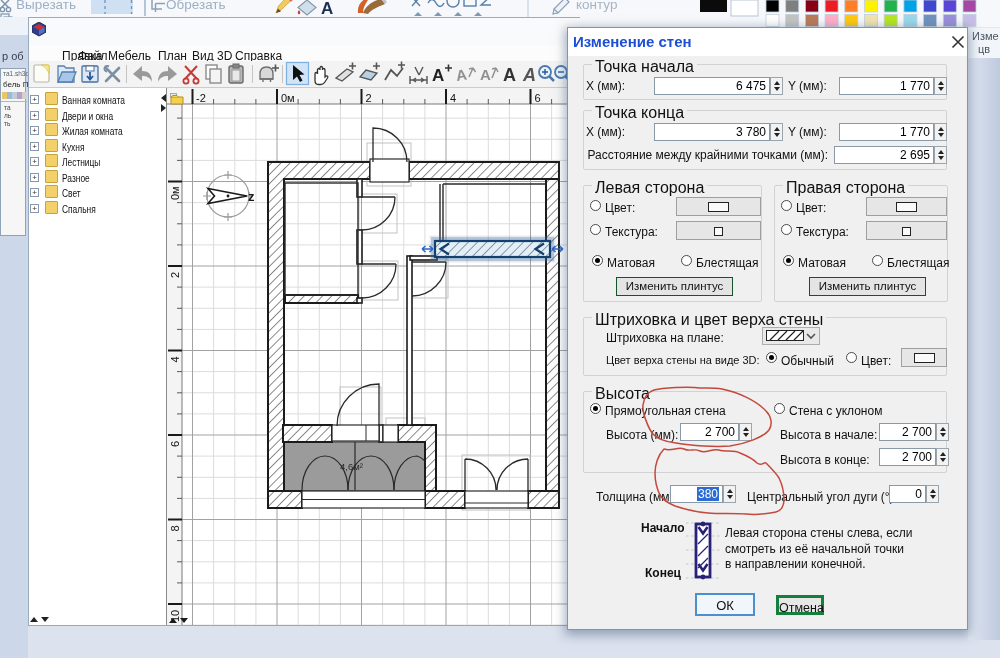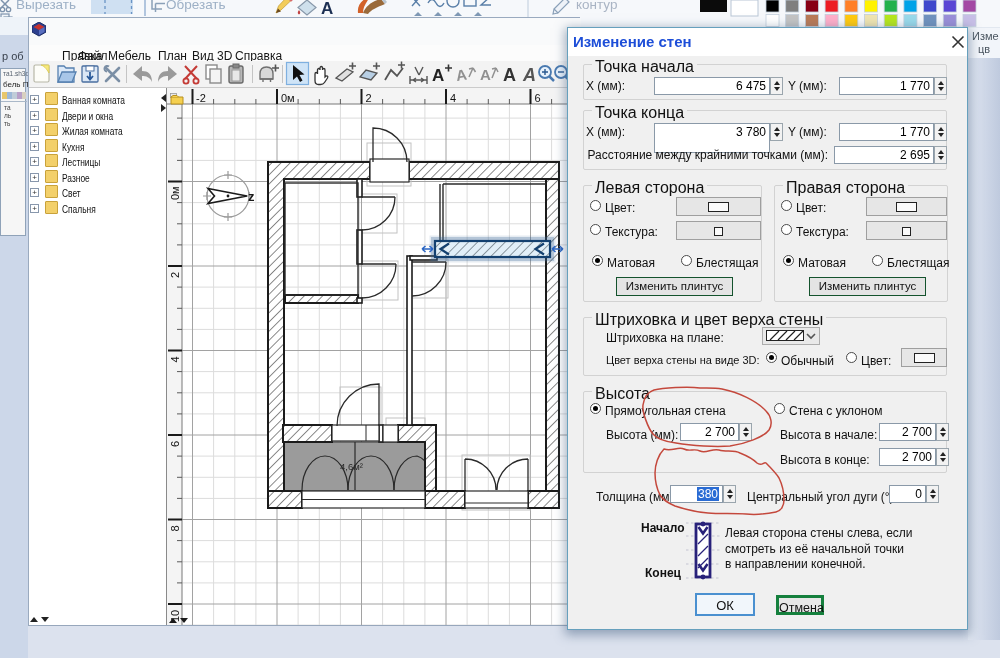--- a/index.html
+++ b/index.html
@@ -447,21 +447,21 @@
     <div class="fld" style="left:271px;top:49px;width:95px;height:18px;">1 770</div>
     <div class="spin" style="left:366px;top:49px;height:18px;">
       <i class="u"></i>
       <i class="d"></i>
     </div>
 
     <div class="grp" style="left:15px;top:82px;width:364px;height:60px;">
       <b>Точка конца</b>
     </div>
     <span class="lbl" style="left:18px;top:97px;">X (мм):</span>
-    <div class="fld" style="left:86px;top:95px;width:116px;height:30px;">3 780</div>
+    <div class="fld" style="left:86px;top:95px;width:116px;height:18px;">3 780</div>
     <div class="spin" style="left:202px;top:95px;height:18px;">
       <i class="u"></i>
       <i class="d"></i>
     </div>
     <span class="lbl" style="left:220px;top:97px;">Y (мм):</span>
     <div class="fld" style="left:271px;top:95px;width:95px;height:18px;">1 770</div>
     <div class="spin" style="left:366px;top:95px;height:18px;">
       <i class="u"></i>
       <i class="d"></i>
     </div>

